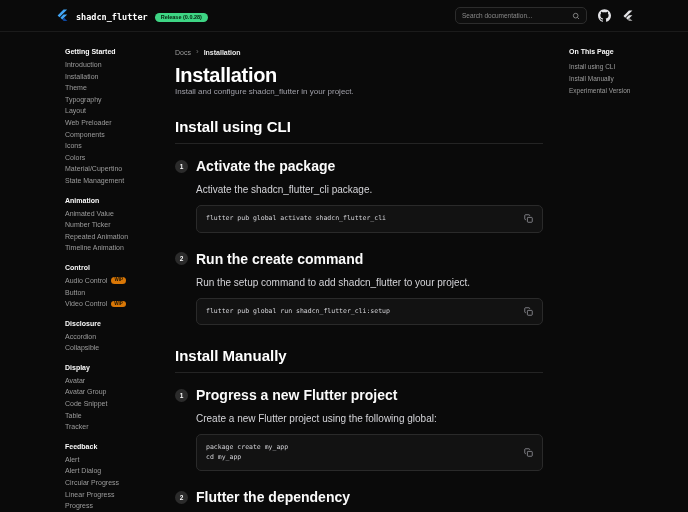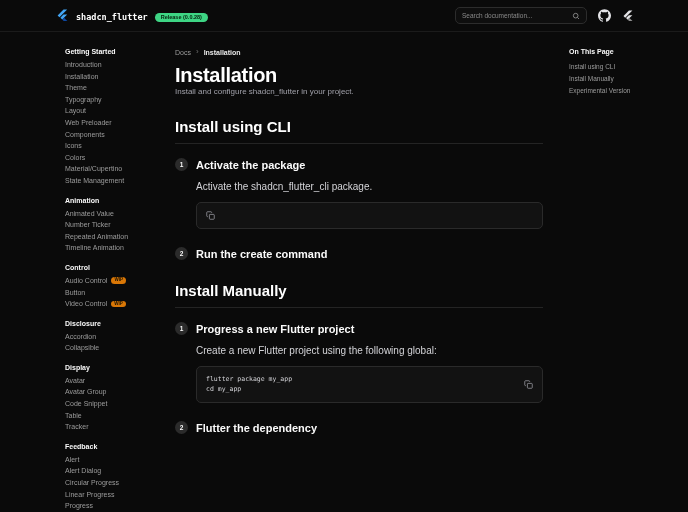--- a/index.html
+++ b/index.html
@@ -62,21 +62,21 @@
     margin-top:22px; padding-bottom:8px; border-bottom:1px solid #242424;
   }
   .steps { margin-top:14px; }
   .step { margin-bottom:18px; }
   .step-head { display:flex; align-items:center; gap:8px; }
   .step-num {
     width:13px; height:13px; border-radius:50%; background:#2b2b2b; color:#fafafa;
     font-size:6.5px; font-weight:bold; display:flex; align-items:center; justify-content:center;
     flex-shrink:0;
   }
-  .step-title { font-size:11px; font-weight:700; color:#fafafa;text-align:right; }
+  .step-title { font-size:14px; font-weight:700; color:#fafafa;text-align:right; }
   .step-body { padding-left:21px; }
   .step-desc { font-size:10px; color:#d4d4d8; margin-top:10px; }
   .code-block {
     margin-top:10px; background:#121212; border:1px solid #2a2a2a; border-radius:5px;
     padding:8px 9px; display:flex; align-items:center; justify-content:space-between;
   }
   .code-text {
     font-family:"DejaVu Sans Mono", monospace; font-size:6.5px; color:#d4d4d8;
     white-space:pre; line-height:9.5px;
   }
@@ -291,50 +291,63 @@
       <h2>Install using CLI</h2>
       <div class="steps">
           <div class="step">
           <div class="step-head">
             <span class="step-num">1</span>
             <h3 class="step-title">Activate the package</h3>
           </div>
           <div class="step-body">
             <p class="step-desc">Activate the shadcn_flutter_cli package.</p>
             <div class="code-block">
+              <pre class="code-text">flutter pub global activate shadcn_flutter_cli</pre>
               <button class="copy-btn">
                 <svg viewBox="0 0 24 24" fill="none" stroke="currentColor" stroke-width="2">
                   <rect x="9" y="9" width="13" height="13" rx="2"></rect>
                   <path d="M5 15H4a2 2 0 0 1-2-2V4a2 2 0 0 1 2-2h9a2 2 0 0 1 2 2v1"></path>
                 </svg>
               </button>
             </div>
           </div>
         </div>
           <div class="step">
           <div class="step-head">
             <span class="step-num">2</span>
             <h3 class="step-title">Run the create command</h3>
           </div>
+          <div class="step-body">
+            <p class="step-desc">Run the setup command to add shadcn_flutter to your project.</p>
+            <div class="code-block">
+              <pre class="code-text">flutter pub global run shadcn_flutter_cli:setup</pre>
+              <button class="copy-btn">
+                <svg viewBox="0 0 24 24" fill="none" stroke="currentColor" stroke-width="2">
+                  <rect x="9" y="9" width="13" height="13" rx="2"></rect>
+                  <path d="M5 15H4a2 2 0 0 1-2-2V4a2 2 0 0 1 2-2h9a2 2 0 0 1 2 2v1"></path>
+                </svg>
+              </button>
+            </div>
+          </div>
         </div>
         </div>
     </section>
 
     <section class="doc-section">
       <h2>Install Manually</h2>
       <div class="steps">
           <div class="step">
           <div class="step-head">
             <span class="step-num">1</span>
             <h3 class="step-title">Progress a new Flutter project</h3>
           </div>
           <div class="step-body">
             <p class="step-desc">Create a new Flutter project using the following global:</p>
             <div class="code-block">
-              <pre class="code-text">flutter package my_app
+              <pre class="code-text">package create my_app
 cd my_app</pre>
               <button class="copy-btn">
                 <svg viewBox="0 0 24 24" fill="none" stroke="currentColor" stroke-width="2">
                   <rect x="9" y="9" width="13" height="13" rx="2"></rect>
                   <path d="M5 15H4a2 2 0 0 1-2-2V4a2 2 0 0 1 2-2h9a2 2 0 0 1 2 2v1"></path>
                 </svg>
               </button>
             </div>
           </div>
         </div>

